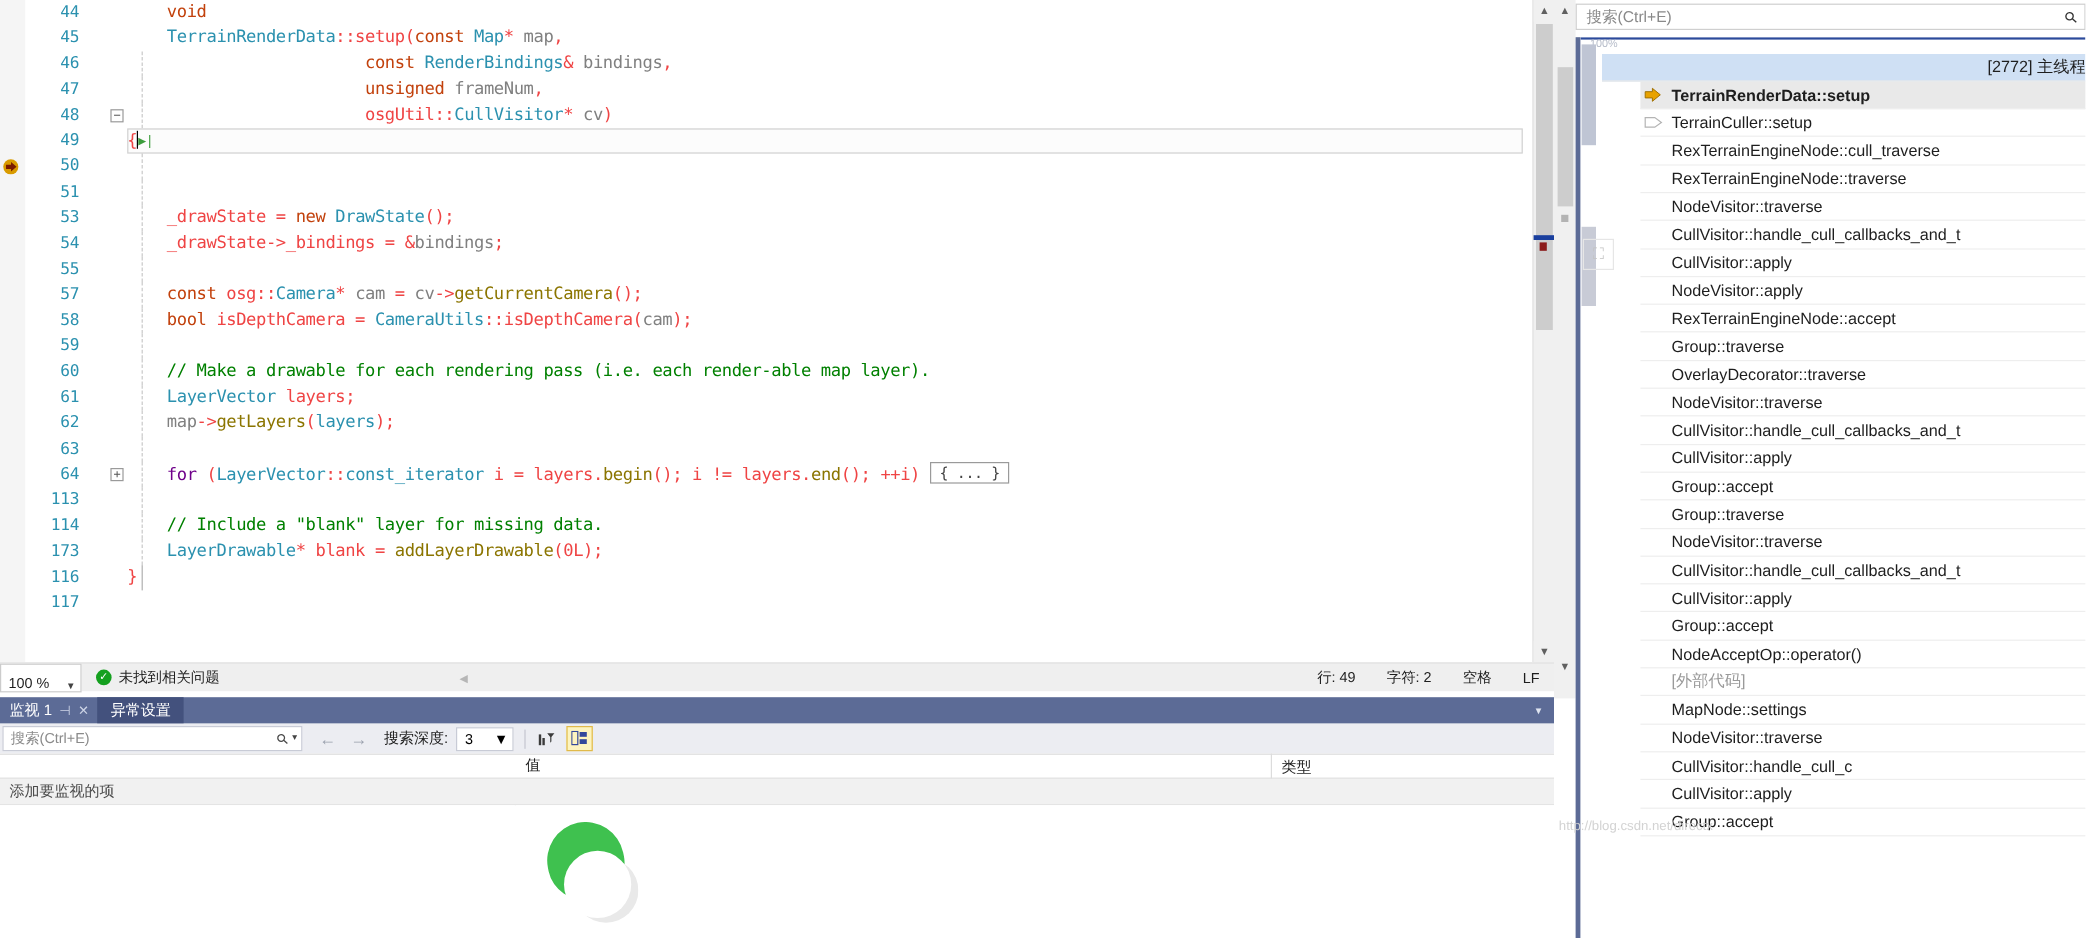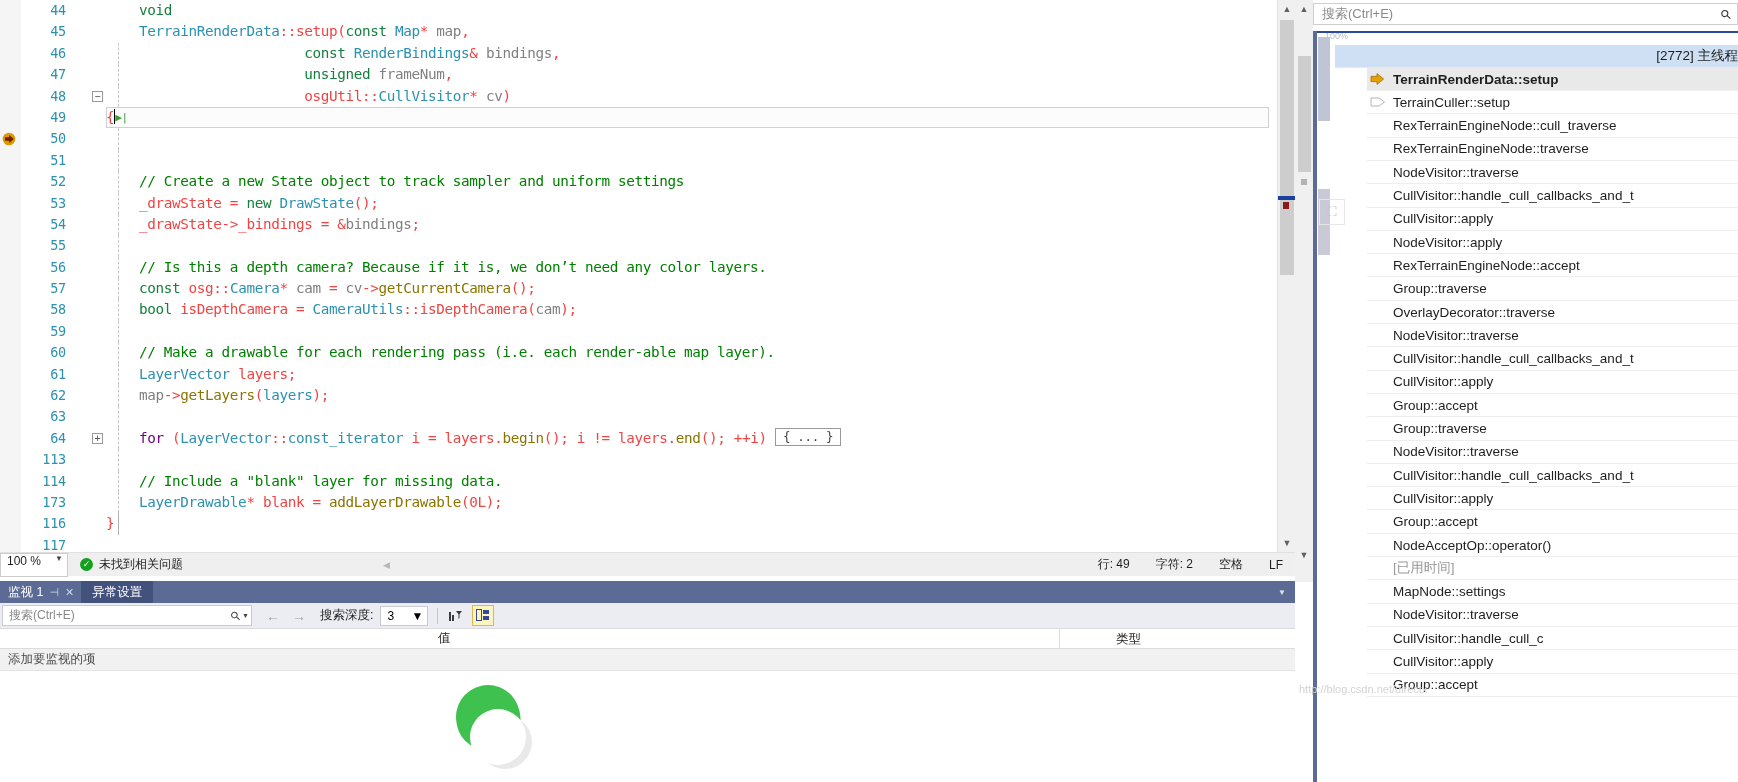--- a/index.html
+++ b/index.html
@@ -45,21 +45,21 @@
   }
   .indent-solid {
     position: absolute; left: 118px; top: 0; width: 1px; height: 21.4px;
     border-left: 1px solid #b0b0b0;
   }
   .code-text {
     position: absolute; left: 106px; top: 0;
     font-family: "DejaVu Sans Mono", monospace; font-size: 14.3px;
     line-height: 21.4px; color: #000; white-space: pre; letter-spacing: -0.35px;
   }
-  .k  { color: #15803d; }   
+  .k  { color: #c2410c; }   
   .t  { color: #2b91af; }   
   .c  { color: #008000; }   
   .p  { color: #6f008a; }   
   .id { color: #808080; }   
   .fn { color: #8b7500; }   
   .pl { color: #ef4444; }
 
   .cur-line-box {
     position: absolute; left: 106px; top: 0px; right: 8px; height: 21.4px;
     border: 1px solid #d0d0d0; background: #fcfcfc;
@@ -107,21 +107,21 @@
   }
 
   
   .ed-status {
     position: absolute; left: 0; top: 552px; width: 1295px; height: 24px;
     background: #efefef; border-top: 1px solid #e0e0e0;
     display: flex; align-items: center; font-size: 12px; color: #1e1e1e;
   }
   .zoom-combo {
     width: 68px; height: 24px; background: #ffffff; border: 1px solid #cccccc;
-    display: flex; align-items: flex-start; justify-content: space-between;
+    display: flex; align-items: flex-end; justify-content: space-between;
     padding: 0 4px 0 6px; font-size: 12px;
   }
   .zoom-combo .cb-arrow { font-size: 8px; color: #444; }
   .ok-circle {
     width: 13px; height: 13px; border-radius: 50%; background: #14a01e;
     display: inline-flex; align-items: center; justify-content: center;
     color: #fff; font-size: 9px; margin: 0 6px 0 12px; line-height: 1;
   }
   .nav-left-tri { margin-left: 200px; color: #b6b6b6; font-size: 9px; }
   .ed-status-right {
@@ -175,21 +175,21 @@
   }
   .tb-btn.sel { background: #fdf4bf; border: 1px solid #e0b94a; }
 
   .watch-header {
     position: absolute; left: 0; top: 47px; width: 1295px; height: 21px;
     background: #ffffff; border-top: 1px solid #dcdcdc; border-bottom: 1px solid #dcdcdc;
     display: flex; align-items: center; font-size: 12.5px; color: #1e1e1e;
   }
   .wh-name { width: 430px; padding-left: 8px; border-right: 1px solid #dcdcdc; height: 21px; line-height: 21px; margin-top: 47px; }
   .wh-value { width: 630px; padding-left: 8px; border-right: 1px solid #dcdcdc; height: 21px; line-height: 21px; }
-  .wh-type { padding-left: 8px; height: 19px; line-height: 21px; margin-left: 48px; }
+  .wh-type { padding-left: 8px; height: 19px; line-height: 21px; }
   .watch-row {
     position: absolute; left: 0; top: 68px; width: 1295px; height: 22px;
     background: #f1f1f1; border-bottom: 1px solid #e4e4e4;
     display: flex; align-items: center; font-size: 12.5px; color: #4a4a4a;
     padding-left: 8px;
   }
   .watch-body {
     position: absolute; left: 0; top: 90px; width: 1295px; height: 111px; background: #ffffff;
   }
   .wechat-blob {
@@ -290,25 +290,23 @@
         <div class="code-row"><div class="linenum">45</div><div class="code-text"><span class="pl">    </span><span class="t">TerrainRenderData</span><span class="pl">::setup(</span><span class="k">const</span><span class="pl"> </span><span class="t">Map</span><span class="pl">* </span><span class="id">map</span><span class="pl">,</span></div></div>
         <div class="code-row"><div class="linenum">46</div><div class="indent-guide"></div><div class="code-text"><span class="pl">                        </span><span class="k">const</span><span class="pl"> </span><span class="t">RenderBindings</span><span class="pl">&amp; </span><span class="id">bindings</span><span class="pl">,</span></div></div>
         <div class="code-row"><div class="linenum">47</div><div class="indent-guide"></div><div class="code-text"><span class="pl">                        </span><span class="k">unsigned</span><span class="pl"> </span><span class="id">frameNum</span><span class="pl">,</span></div></div>
         <div class="code-row"><div class="linenum">48</div><div class="fold-col"><div class="fold-box">−</div></div><div class="indent-guide"></div><div class="code-text"><span class="pl">                        </span><span class="pl">osgUtil::</span><span class="t">CullVisitor</span><span class="pl">* </span><span class="id">cv</span><span class="pl">)</span></div></div>
         <div class="code-row"><div class="linenum">49</div><div class="cur-line-box"></div><div class="code-text"><span class="pl">{</span><span class="caret"></span><span class="step-glyph">▶|</span></div></div>
         <div class="code-row"><div class="bp-arrow"><svg width="16" height="14" viewBox="0 0 16 14">
               <circle cx="7" cy="7" r="6.3" fill="#d99b00"></circle>
               <path d="M3 5.2 h4.2 V3 L11.8 7 L7.2 11 V8.8 H3 Z" fill="#7a1b00"></path>
             </svg></div><div class="linenum">50</div><div class="indent-guide"></div></div>
         <div class="code-row"><div class="linenum">51</div><div class="indent-guide"></div><div class="code-text"></div></div>
-        <div class="code-row"><div class="linenum">52</div><div class="indent-guide"></div><div class="code-text"><span class="pl">    </span><span class="c">// Create a new State object to track sampler and uniform settings</span></div></div>
         <div class="code-row"><div class="linenum">53</div><div class="indent-guide"></div><div class="code-text"><span class="pl">    _drawState = </span><span class="k">new</span><span class="pl"> </span><span class="t">DrawState</span><span class="pl">();</span></div></div>
         <div class="code-row"><div class="linenum">54</div><div class="indent-guide"></div><div class="code-text"><span class="pl">    _drawState-&gt;_bindings = &amp;</span><span class="id">bindings</span><span class="pl">;</span></div></div>
         <div class="code-row"><div class="linenum">55</div><div class="indent-guide"></div><div class="code-text"></div></div>
-        <div class="code-row"><div class="linenum">56</div><div class="indent-guide"></div><div class="code-text"><span class="pl">    </span><span class="c">// Is this a depth camera? Because if it is, we don’t need any color layers.</span></div></div>
         <div class="code-row"><div class="linenum">57</div><div class="indent-guide"></div><div class="code-text"><span class="pl">    </span><span class="k">const</span><span class="pl"> osg::</span><span class="t">Camera</span><span class="pl">* </span><span class="id">cam</span><span class="pl"> = </span><span class="id">cv</span><span class="pl">-&gt;</span><span class="fn">getCurrentCamera</span><span class="pl">();</span></div></div>
         <div class="code-row"><div class="linenum">58</div><div class="indent-guide"></div><div class="code-text"><span class="pl">    </span><span class="k">bool</span><span class="pl"> isDepthCamera = </span><span class="t">CameraUtils</span><span class="pl">::isDepthCamera(</span><span class="id">cam</span><span class="pl">);</span></div></div>
         <div class="code-row"><div class="linenum">59</div><div class="indent-guide"></div><div class="code-text"></div></div>
         <div class="code-row"><div class="linenum">60</div><div class="indent-guide"></div><div class="code-text"><span class="pl">    </span><span class="c">// Make a drawable for each rendering pass (i.e. each render-able map layer).</span></div></div>
         <div class="code-row"><div class="linenum">61</div><div class="indent-guide"></div><div class="code-text"><span class="pl">    </span><span class="t">LayerVector</span><span class="pl"> layers;</span></div></div>
         <div class="code-row"><div class="linenum">62</div><div class="indent-guide"></div><div class="code-text"><span class="pl">    </span><span class="id">map</span><span class="pl">-&gt;</span><span class="fn">getLayers</span><span class="pl">(</span><span class="t">layers</span><span class="pl">);</span></div></div>
         <div class="code-row"><div class="linenum">63</div><div class="indent-guide"></div><div class="code-text"></div></div>
         <div class="code-row"><div class="linenum">64</div><div class="fold-col"><div class="fold-box">+</div></div><div class="indent-guide"></div><div class="code-text"><span class="pl">    </span><span class="p">for</span><span class="pl"> (</span><span class="t">LayerVector</span><span class="pl">::</span><span class="t">const_iterator</span><span class="pl"> i = </span><span class="pl">layers</span><span class="pl">.</span><span class="fn">begin</span><span class="pl">(); i != </span><span class="pl">layers</span><span class="pl">.</span><span class="fn">end</span><span class="pl">(); ++i)</span> <span class="collapsed-block">{ ... }</span></div></div>
         <div class="code-row"><div class="linenum">113</div><div class="indent-guide"></div><div class="code-text"></div></div>
         <div class="code-row"><div class="linenum">114</div><div class="indent-guide"></div><div class="code-text"><span class="pl">    </span><span class="c">// Include a "blank" layer for missing data.</span></div></div>
@@ -497,21 +495,21 @@
           <div class="cs-item" style="top: 456.4px;">
             <span>CullVisitor::apply</span>
           </div>
           <div class="cs-item" style="top: 479.7px;">
             <span>Group::accept</span>
           </div>
           <div class="cs-item" style="top: 503px;">
             <span>NodeAcceptOp::operator()</span>
           </div>
           <div class="cs-item ext" style="top: 526.3px;">
-            <span>[已用时间]</span>
+            <span>[外部代码]</span>
           </div>
           <div class="cs-item" style="top: 549.6px;">
             <span>MapNode::settings</span>
           </div>
           <div class="cs-item" style="top: 572.9px;">
             <span>NodeVisitor::traverse</span>
           </div>
           <div class="cs-item" style="top: 596.2px;">
             <span>CullVisitor::handle_cull_c</span>
           </div>

